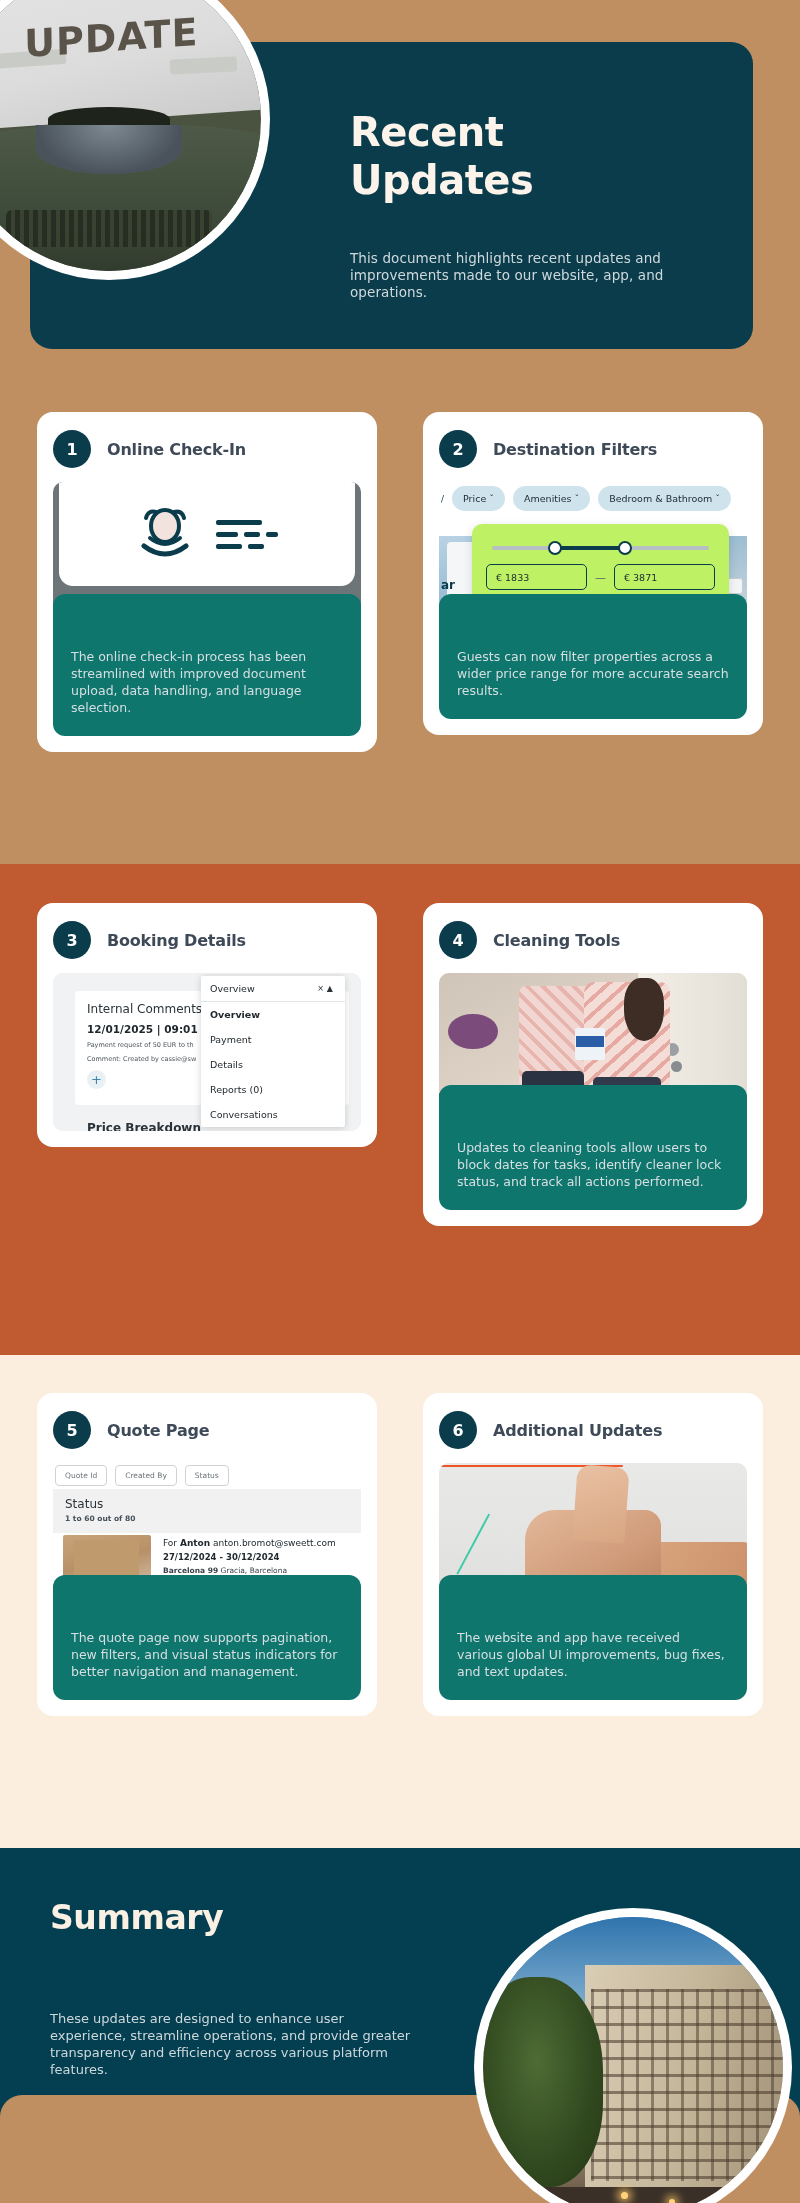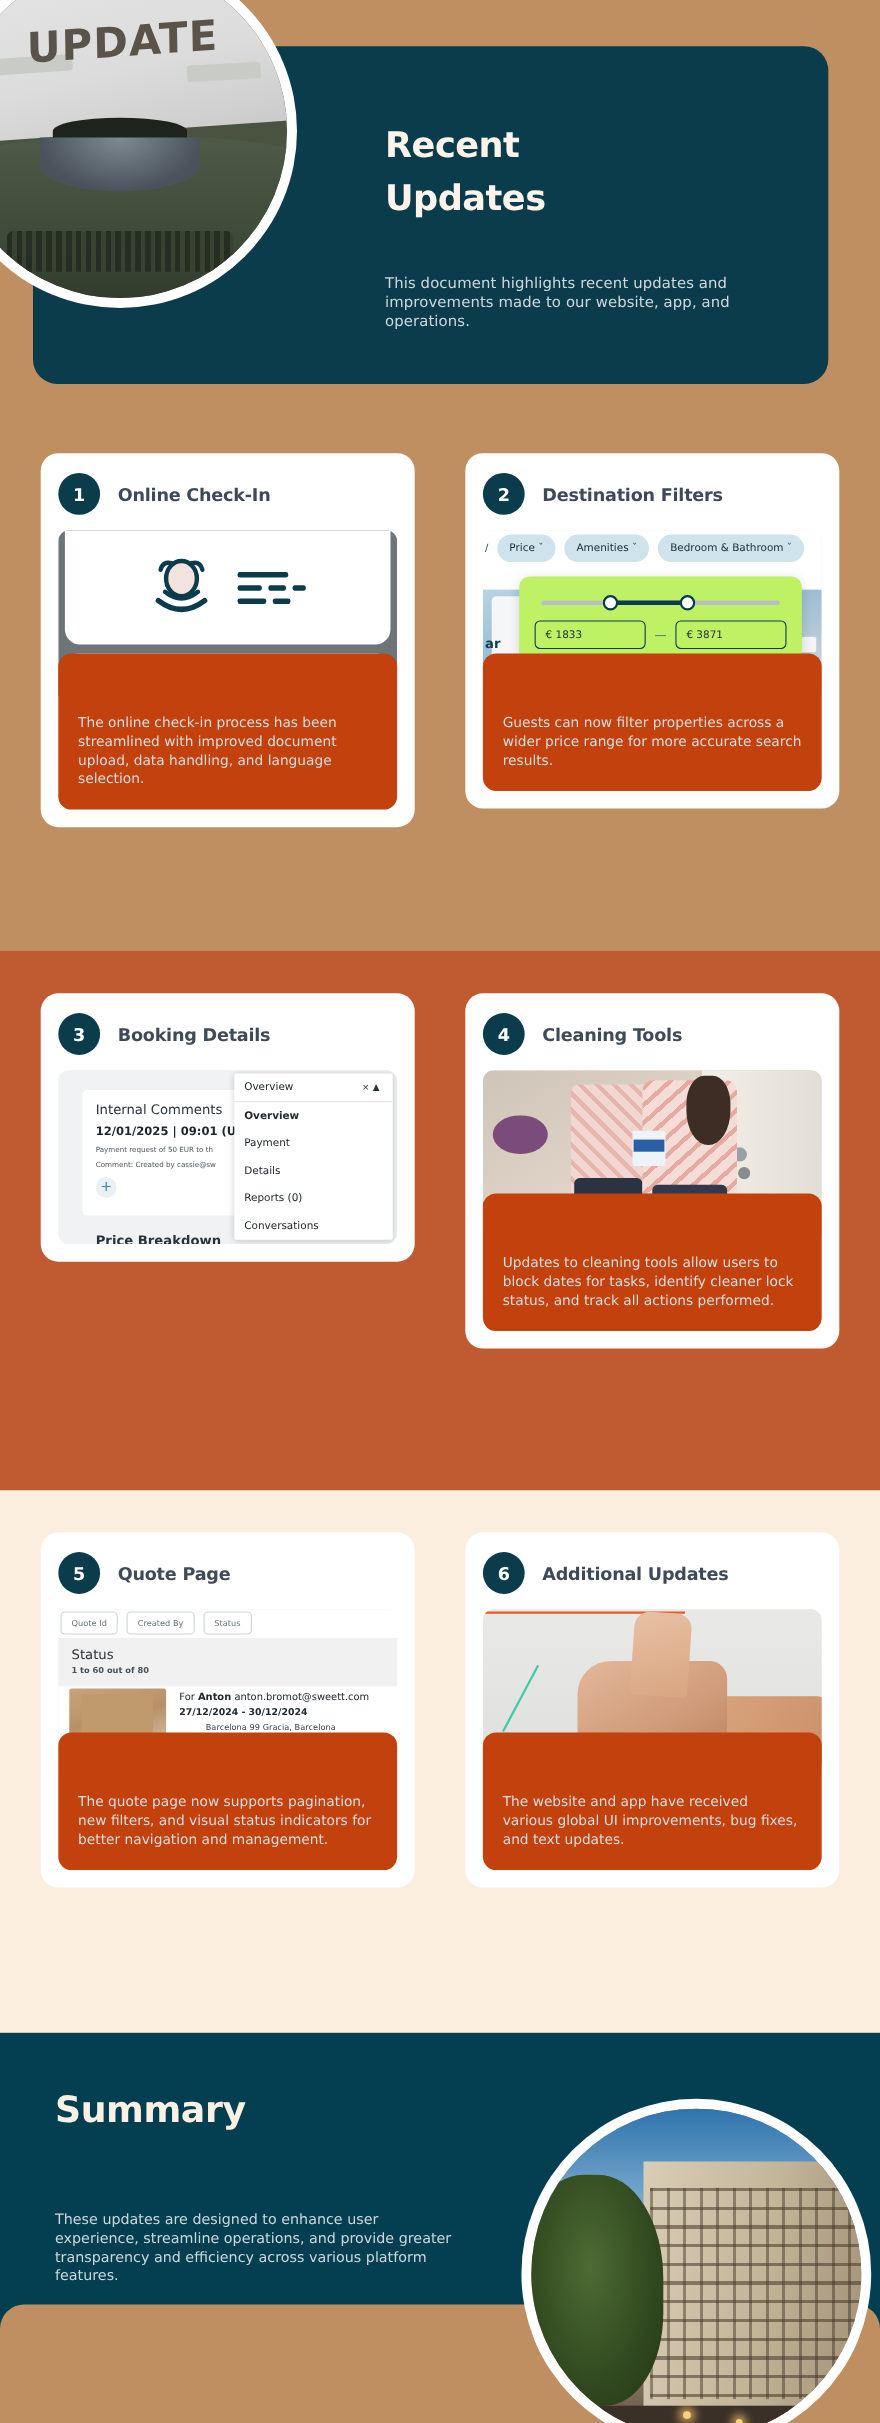--- a/index.html
+++ b/index.html
@@ -20,21 +20,21 @@
   .band-dark   { top: 1848px; height: 303px; background: #033f51; }
   .band-tan2   { top: 2095px; height: 108px; background: #bf8f62; border-top-left-radius: 22px; border-top-right-radius: 22px; }
 
   
   .header-card {
     position: absolute; left: 30px; top: 42px; width: 723px; height: 307px;
     background: #0a3c4c; border-radius: 22px;
   }
   .header-text { position: absolute; left: 320px; top: 66px; width: 390px; }
   .header-title {
-    color: #fcf4ea; font-size: 32px; line-height: 48px; font-weight: bold;
+    color: #fcf4ea; font-size: 40px; line-height: 48px; font-weight: bold;
     letter-spacing: -0.5px;
   }
   .header-desc {
     margin-top: 46px; color: #cfd9dc; font-size: 13.5px; line-height: 17px;
     letter-spacing: 0.1px;
   }
 
   
   .hero-circle {
     position: absolute; left: -52px; top: -42px; width: 322px; height: 322px;
@@ -92,21 +92,21 @@
     width: 38px; height: 38px; border-radius: 50%; background: #0a3c4c;
     color: #ffffff; font-size: 16px; font-weight: bold;
     display: flex; align-items: center; justify-content: center; flex: 0 0 38px;
   }
   .card-title { font-size: 16px; font-weight: bold; color: #3f4a58; letter-spacing: -0.2px; }
   .card-media {
     position: relative; width: 308px; height: 158px; border-radius: 10px;
     overflow: hidden; background: #eef1f3;
   }
   .card-note {
-    margin-top: -46px; background: #c2410c; border-radius: 12px;
+    margin-top: -46px; background: #0f766e; border-radius: 12px;
     padding: 54px 18px 20px 18px; color: #d7dfe2; font-size: 12.5px; line-height: 17px;
     position: relative; z-index: 3;
   }
   .card.c1 { left: 37px;  top: 412px; }
   .card.c2 { left: 423px; top: 412px; }
   .card.c3 { left: 37px;  top: 903px; }
   .card.c4 { left: 423px; top: 903px; }
   .card.c5 { left: 37px;  top: 1393px; }
   .card.c6 { left: 423px; top: 1393px; }
 
@@ -197,21 +197,21 @@
   .bk-h { font-size: 12px; color: #2a3339; }
   .bk-date { font-size: 10.5px; font-weight: bold; color: #1d262b; margin-top: 7px; }
   .bk-line { font-size: 6.5px; color: #4c565c; margin-top: 6px; }
   .bk-plus {
     width: 19px; height: 19px; border-radius: 50%; background: #eaf1f5;
     color: #3b86ae; font-size: 13px; display: flex; align-items: center;
     justify-content: center; margin-top: 7px;
   }
   .bk-price { position: absolute; left: 34px; bottom: -4px; font-size: 12px; font-weight: bold; color: #2a3339; }
   .bk-drop {
-    position: absolute; left: 160px; top: 3px; width: 144px; background: #ffffff;
+    position: absolute; left: 148px; top: 3px; width: 144px; background: #ffffff;
     box-shadow: 0 1px 7px rgba(0,0,0,.18); border-radius: 2px; z-index: 4;
   }
   .bk-drop-top {
     display: flex; align-items: center; justify-content: space-between;
     padding: 7px 9px; border-bottom: 1px solid #e3e6e8; font-size: 9.5px; color: #22292e;
   }
   .bk-drop-ctrls { font-size: 8px; color: #2a3339; letter-spacing: 3px; }
   .bk-opt { padding: 7px 9px; font-size: 9.5px; color: #22292e; }
   .bk-opt.sel { font-weight: bold; }
 
@@ -259,21 +259,21 @@
   .qthumb-wall { position: absolute; left: 12%; top: 6%; width: 74%; height: 46%; background: #bf9a6d; }
   .qthumb-wm {
     position: absolute; left: -8%; top: 48%; font-size: 13px; color: rgba(255,255,255,.62);
     letter-spacing: .5px;
   }
   .qinfo { flex: 1; padding-top: 3px; }
   .qi-line1 { font-size: 9px; color: #22292e; }
   .qi-line1 b { font-weight: bold; }
   .qi-line2 { font-size: 8.5px; color: #22292e; margin-top: 4px; font-weight: bold; }
   .qi-line3 { font-size: 7.5px; color: #3a434a; margin-top: 4px; }
-  .qi-line3 b { font-weight: normal; margin-left: 24px; }
+  .qi-line3 b { font-weight: bold; }
   .qi-tags { display: flex; gap: 8px; margin-top: 8px; align-items: center; }
   .qtag-draft { background: #8c8c8c; color: #ffffff; font-size: 8px; border-radius: 3px; padding: 4px 8px; }
   .qtag-guests { background: #eeeeee; color: #555f66; font-size: 8px; border-radius: 3px; padding: 4px 8px; }
 
   
   .thumb-photo { position: absolute; inset: 0; background: linear-gradient(180deg,#e9e9e7 0%,#dededc 100%); }
   .tp-fist {
     position: absolute; left: 28%; top: 30%; width: 44%; height: 62%;
     background: linear-gradient(150deg,#e3b89a 0%,#cf9a78 60%,#b9805e 100%);
     border-radius: 30px 16px 8px 24px;

